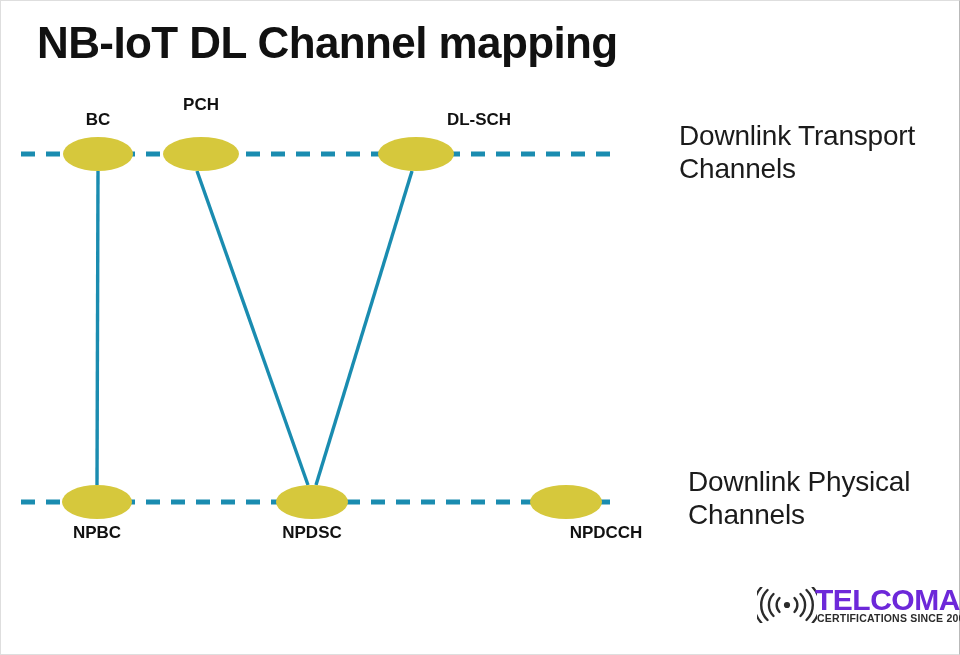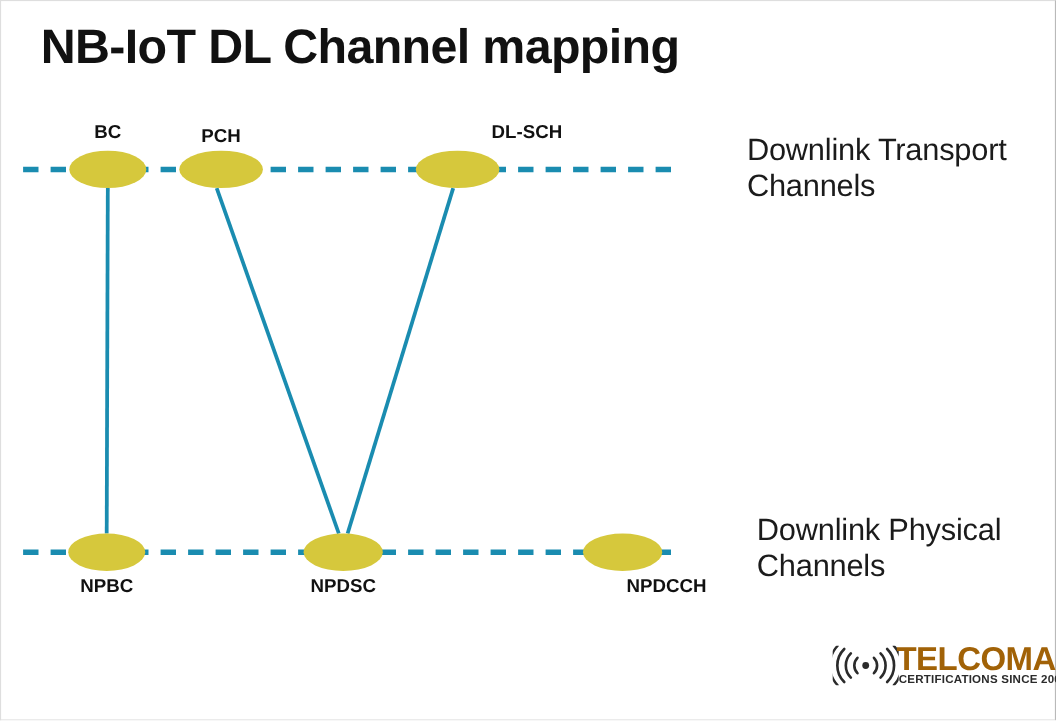--- a/index.html
+++ b/index.html
@@ -78,21 +78,21 @@
     width: 60px;
     height: 36px;
   }
   #logo-wordmark {
     position: absolute;
     left: 58px;
     top: 0px;
     font-size: 30px;
     font-weight: bold;
     letter-spacing: -0.5px;
-    color: #a16207;
+    color: #6d28d9;
     white-space: nowrap;
   }
   #logo-tagline {
     position: absolute;
     left: 60px;
     top: 29px;
     font-size: 10.5px;
     font-weight: bold;
     letter-spacing: 0.2px;
     color: #2b2b2b;
@@ -131,21 +131,21 @@
     <div>Channels</div>
   </div>
 
   <div class="layer-label" id="label-physical">
     <div>Downlink Physical</div>
     <div>Channels</div>
   </div>
 
   <div id="node-labels">
       <div class="node-label" style="left: 97px; top: 109px;">BC</div>
-      <div class="node-label" style="left: 200px; top: 113px;">PCH</div>
+      <div class="node-label" style="left: 200px; top: 94px;">PCH</div>
       <div class="node-label" style="left: 434px; top: 109px; margin-left: 44px;">DL-SCH</div>
       <div class="node-label" style="left: 96px; top: 522px;">NPBC</div>
       <div class="node-label" style="left: 311px; top: 522px;">NPDSC</div>
       <div class="node-label" style="left: 565px; top: 522px; margin-left: 40px;">NPDCCH</div>
     </div>
 
   <div id="logo">
     <svg id="logo-wave" viewBox="0 0 60 36" xmlns="http://www.w3.org/2000/svg">
       <circle cx="30" cy="18" r="3.1" fill="#2b2b2b"></circle>
       <path d="M22.5,11 A10,10 0 0 0 22.5,25" fill="none" stroke="#2b2b2b" stroke-width="2.4" stroke-linecap="round"></path>

